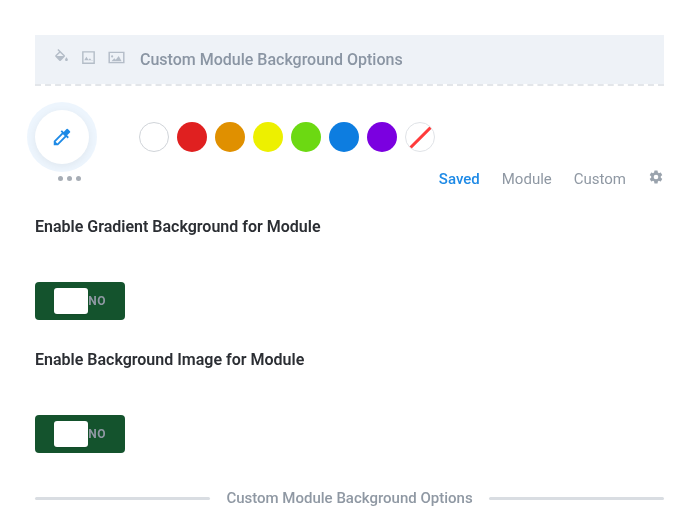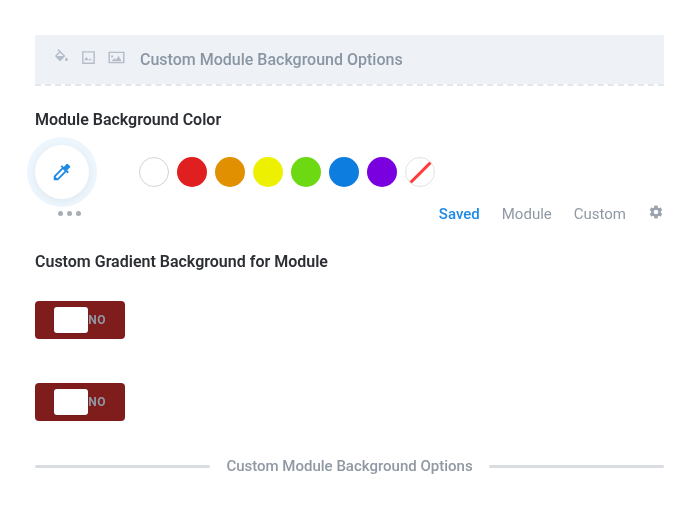--- a/index.html
+++ b/index.html
@@ -111,27 +111,27 @@
     cursor: pointer;
     text-align: right;
   }
   .tab.active { color: #1e8ae6; font-weight: 500; }
   .gear-icon { cursor: pointer; }
   .gear-icon svg { fill: #9aa3ad; }
   .toggle-section { margin-bottom: 30px; }
   .toggle {
     display: inline-flex;
     align-items: center;
-    background: #7f1d1d;
+    background: #14532d;
     border-radius: 4px;
     height: 32px;
     width: 90px;
     padding: 19px;
     cursor: pointer;
-    margin-top: 14px;
+    margin-top: 30px;
   }
   .toggle-knob {
     width: 36px;
     height: 26px;
     background: #fff;
     border-radius: 3px;
     box-shadow: 0 1px 2px rgba(0,0,0,0.1);
   }
   .toggle-label {
     flex: 1;
@@ -179,21 +179,20 @@
       <svg width="19" height="17" viewBox="0 0 26 20">
           <path d="M2 2h22v16H2V2zm2 2v12h18V4H4zm3 3a1.5 1.5 0 1 1 0 3 1.5 1.5 0 0 1 0-3zm-1 8 4-4 2 2 4-5 4 7H6z"></path>
         </svg>
     </span>
   </div>
   <span class="header-title">Custom Module Background Options</span>
 </div>
 <hr class="dashed-divider">
 
 <div>
-  <div class="section-label">Module Background Color</div>
   <div class="swatch-row">
     <div class="eyedropper-circle">
       <svg width="22" height="22" viewBox="0 0 24 24">
           <path d="m20.71 5.63-2.34-2.34a1 1 0 0 0-1.41 0l-3.12 3.12-1.93-1.91-1.41 1.41 1.42 1.42L3 16.25V21h4.75l8.92-8.92 1.42 1.42 1.41-1.41-1.92-1.92 3.12-3.12a1 1 0 0 0 .01-1.42zM6.92 19 5 17.08l8.06-8.06 1.92 1.92L6.92 19z"></path>
         </svg>
     </div>
     <div class="swatch" style="#000000"></div>
     <div class="swatch white" style="background:#ffffff"></div>
     <div class="swatch" style="background:#e02020"></div>
     <div class="swatch" style="background:#e09000"></div>
@@ -215,28 +214,29 @@
   <span class="tab">Module</span>
   <span class="tab">Custom</span>
   <span class="gear-icon">
     <svg width="16" height="16" viewBox="0 0 24 24">
         <path d="M19.14 12.94a7.5 7.5 0 0 0 .05-.94 7.5 7.5 0 0 0-.05-.94l2.03-1.58a.5.5 0 0 0 .12-.64l-1.92-3.32a.5.5 0 0 0-.6-.22l-2.39.96a7.03 7.03 0 0 0-1.62-.94l-.36-2.54a.5.5 0 0 0-.5-.42h-3.84a.5.5 0 0 0-.5.42l-.36 2.54c-.58.24-1.12.56-1.62.94l-2.39-.96a.5.5 0 0 0-.6.22L2.67 8.84a.5.5 0 0 0 .12.64l2.03 1.58a7.5 7.5 0 0 0 0 1.88l-2.03 1.58a.5.5 0 0 0-.12.64l1.92 3.32c.14.24.42.34.6.22l2.39-.96c.5.38 1.04.7 1.62.94l.36 2.54c.4.24.25.42.5.42h3.84c.25 0 .46-.18.5-.42l.36-2.54c.58-.24 1.12-.56 1.62-.94l2.39.96c.24.1.5 0 .6-.22l1.92-3.32a.5.5 0 0 0-.12-.64l-2.03-1.58zM12 15.5A3.5 3.5 0 1 1 12 8.5a3.5 3.5 0 0 1 0 7z"></path>
       </svg>
   </span>
 </div>
 
 <div class="toggle-section">
-  <div class="section-label">Custom Gradient Background for Module</div>
+  <div class="section-label">Enable Gradient Background for Module</div>
   <div class="toggle">
     <div class="toggle-knob"></div>
     <span class="toggle-label">NO</span>
   </div>
 </div>
 
 <div class="toggle-section">
+  <div class="section-label">Enable Background Image for Module</div>
   <div class="toggle">
     <div class="toggle-knob"></div>
     <span class="toggle-label">NO</span>
   </div>
 </div>
 
 <div class="footer">
   <div class="footer-line"></div>
   <span class="footer-text">Custom Module Background Options</span>
   <div class="footer-line"></div>

